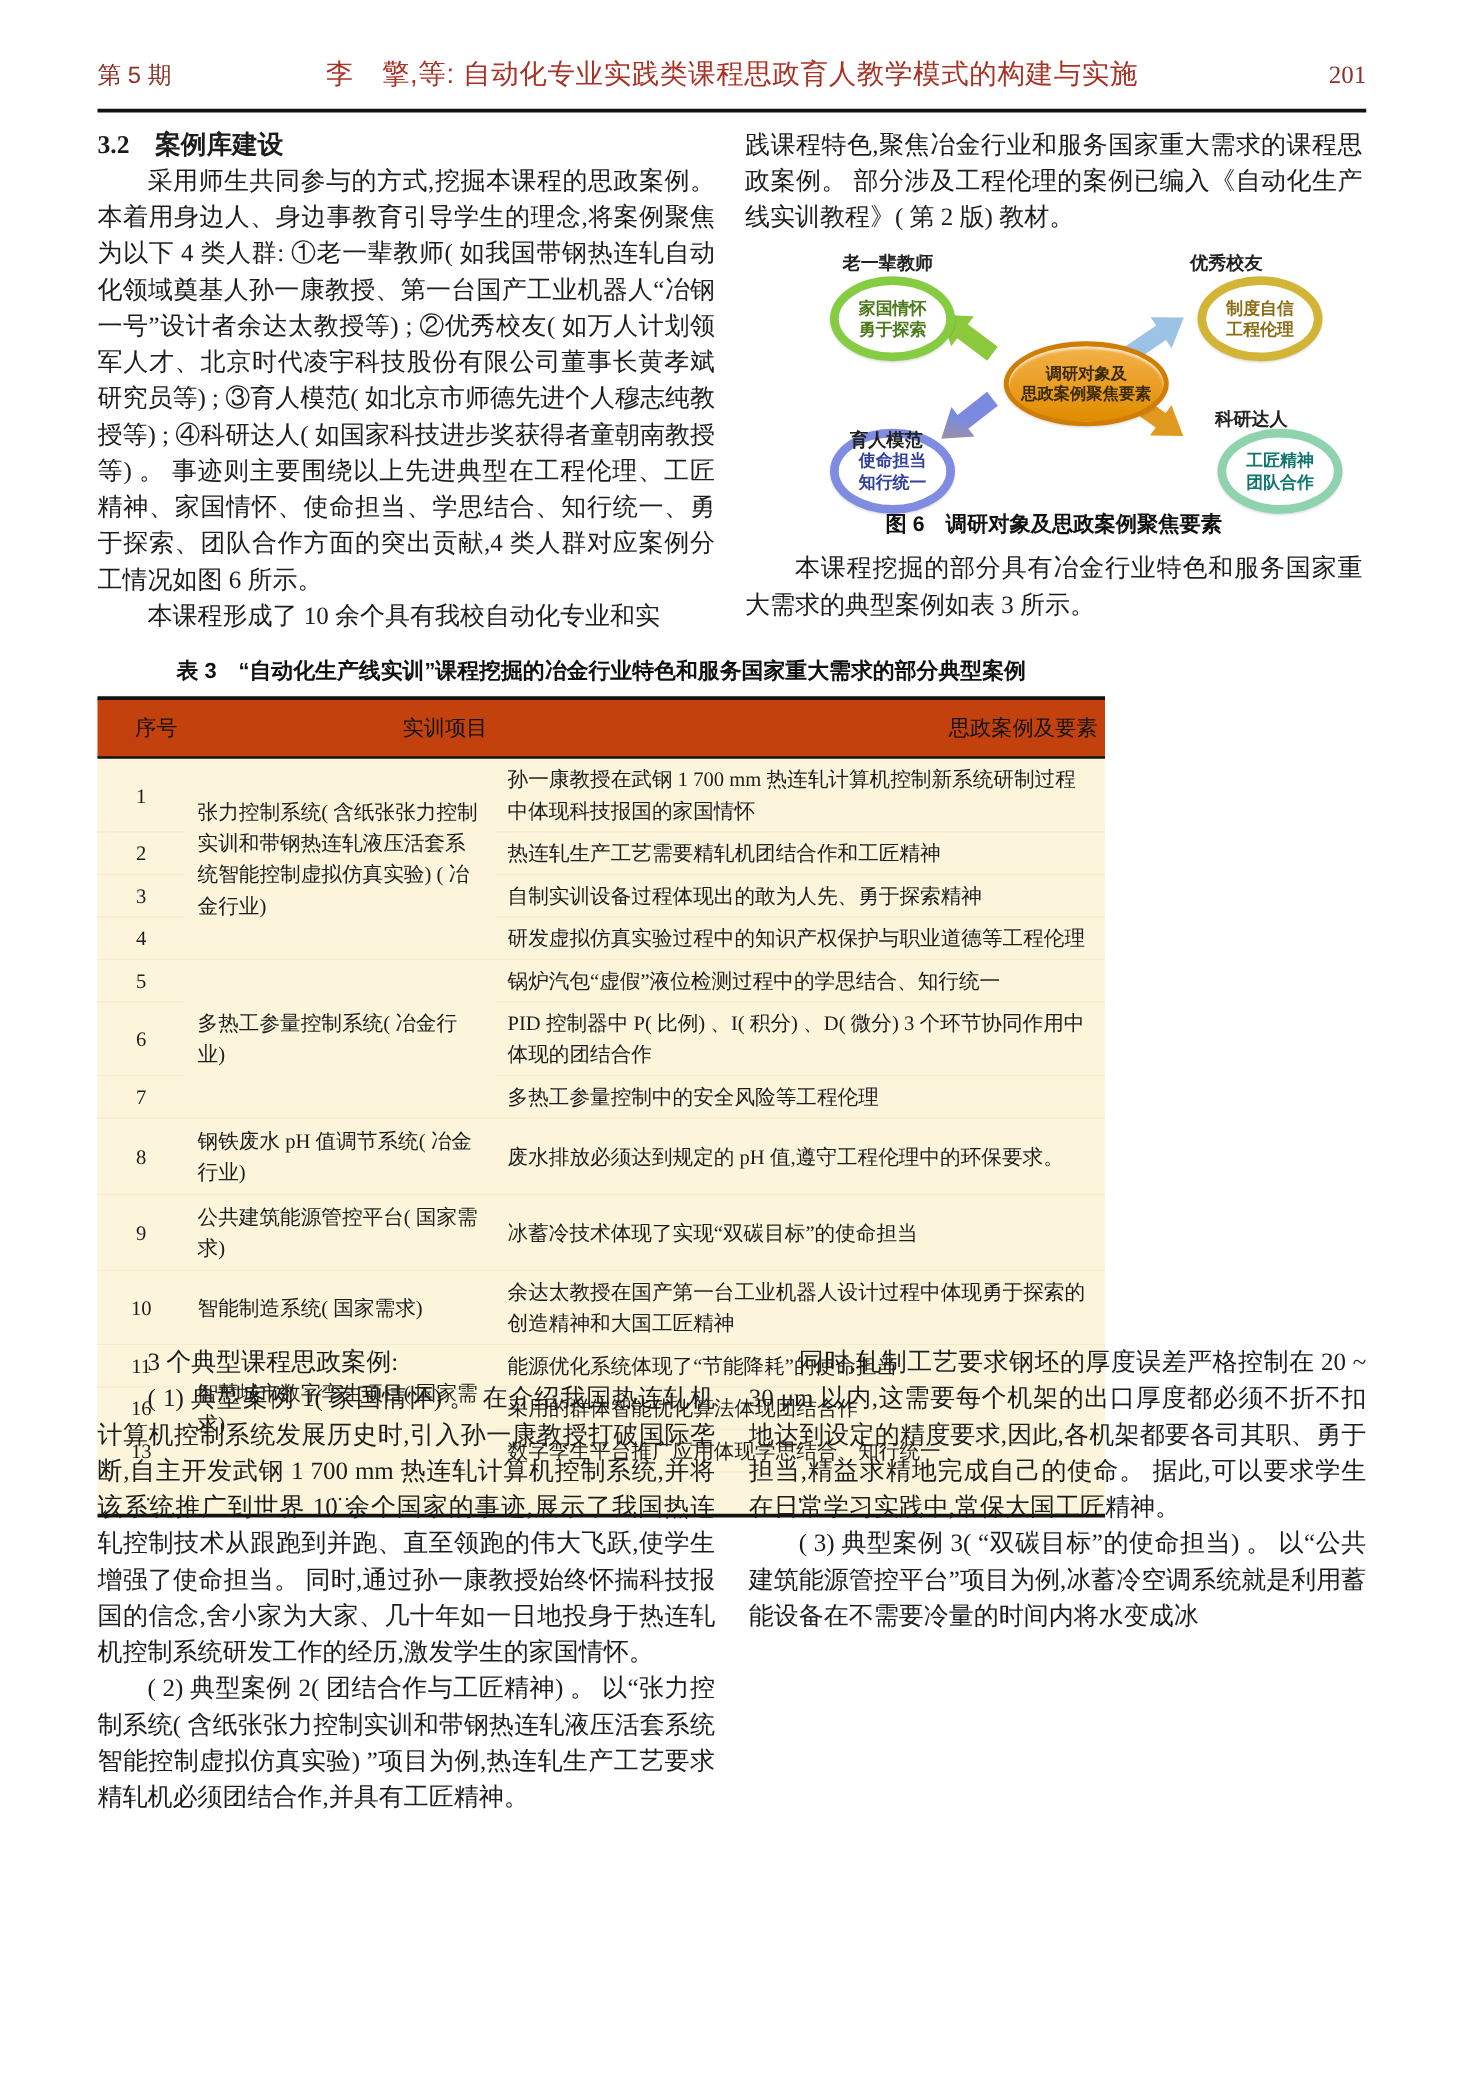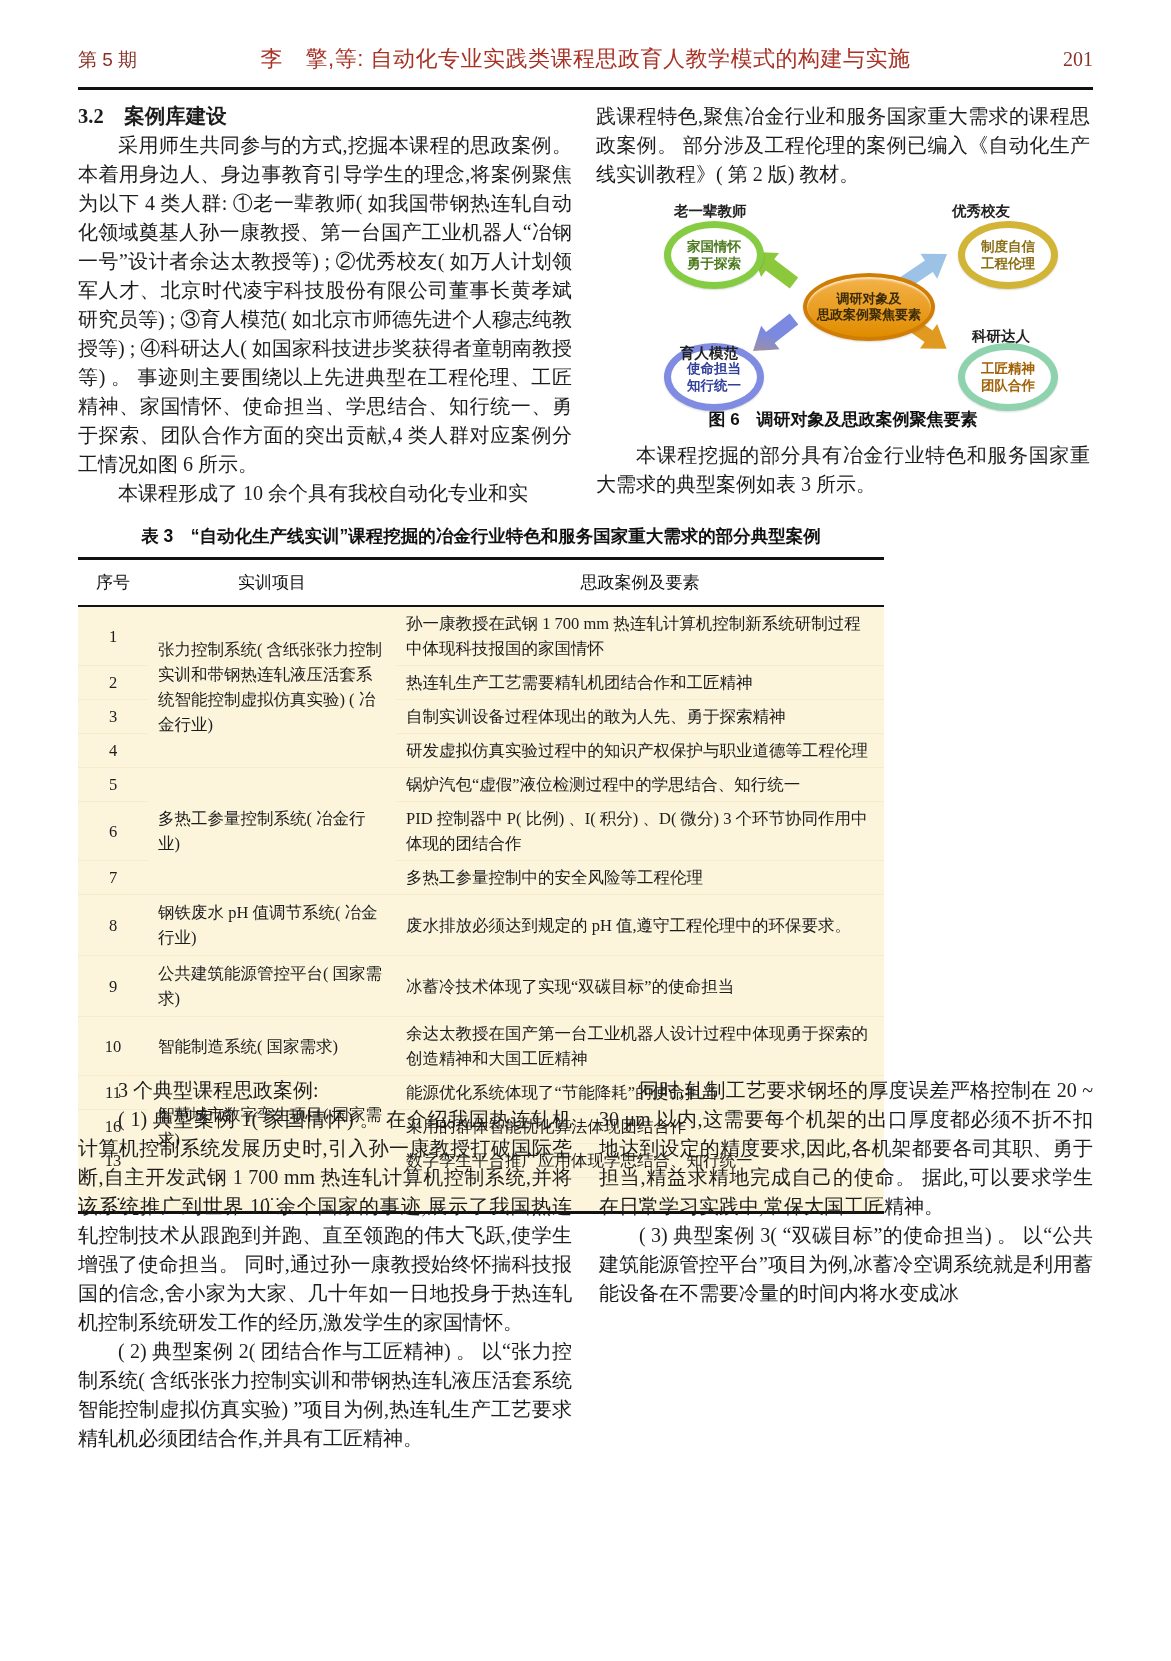--- a/index.html
+++ b/index.html
@@ -135,41 +135,41 @@
           <span>勇于探索</span>
         </div>
         <div class="node corner-node" style="left: 362px; top: 26px; border-color: rgb(210, 180, 55); color: rgb(138, 109, 20);">
           <span>制度自信</span>
           <span>工程伦理</span>
         </div>
         <div class="node corner-node" style="left: 68px; top: 148px; border-color: rgb(127, 140, 226); color: rgb(50, 64, 156);">
           <span>使命担当</span>
           <span>知行统一</span>
         </div>
-        <div class="node corner-node" style="left: 362px; top: 148px; border-color: rgb(142, 210, 174); color: #a16207; text-align: center;">
+        <div class="node corner-node" style="left: 378px; top: 148px; border-color: rgb(142, 210, 174); color: #0f766e; text-align: center;">
           <span>工匠精神</span>
           <span>团队合作</span>
         </div>
 
         <div class="node center-node" style="background: linear-gradient(rgb(244, 178, 74), rgb(224, 140, 0)); border-color: rgb(207, 125, 5); color: rgb(58, 42, 5);">
           <span>调研对象及</span>
           <span>思政案例聚焦要素</span>
         </div>
       </div>
 
       <div class="fig-caption">图 6　调研对象及思政案例聚焦要素</div>
       <p class="indent mt">本课程挖掘的部分具有冶金行业特色和服务国家重大需求的典型案例如表 3 所示。</p>
     </div>
   </div>
 
   <div class="table-block">
     <div class="table-title">表 3　“自动化生产线实训”课程挖掘的冶金行业特色和服务国家重大需求的部分典型案例</div>
     <table class="t3" style="background: rgb(252, 245, 220);">
       <thead>
-        <tr style="background: #ffffff;">
+        <tr style="background: #c2410c; text-align: right;">
           <th style="width:58px;">序号</th>
           <th style="width:228px;">实训项目</th>
           <th>思政案例及要素</th>
         </tr>
       </thead>
       <tbody>
           <tr>
             <td class="c-no">1</td>
             <td class="c-proj" rowspan="4">张力控制系统( 含纸张张力控制实训和带钢热连轧液压活套系统智能控制虚拟仿真实验) ( 冶金行业)</td>
             <td class="c-case">孙一康教授在武钢 1 700 mm 热连轧计算机控制新系统研制过程中体现科技报国的家国情怀</td>

